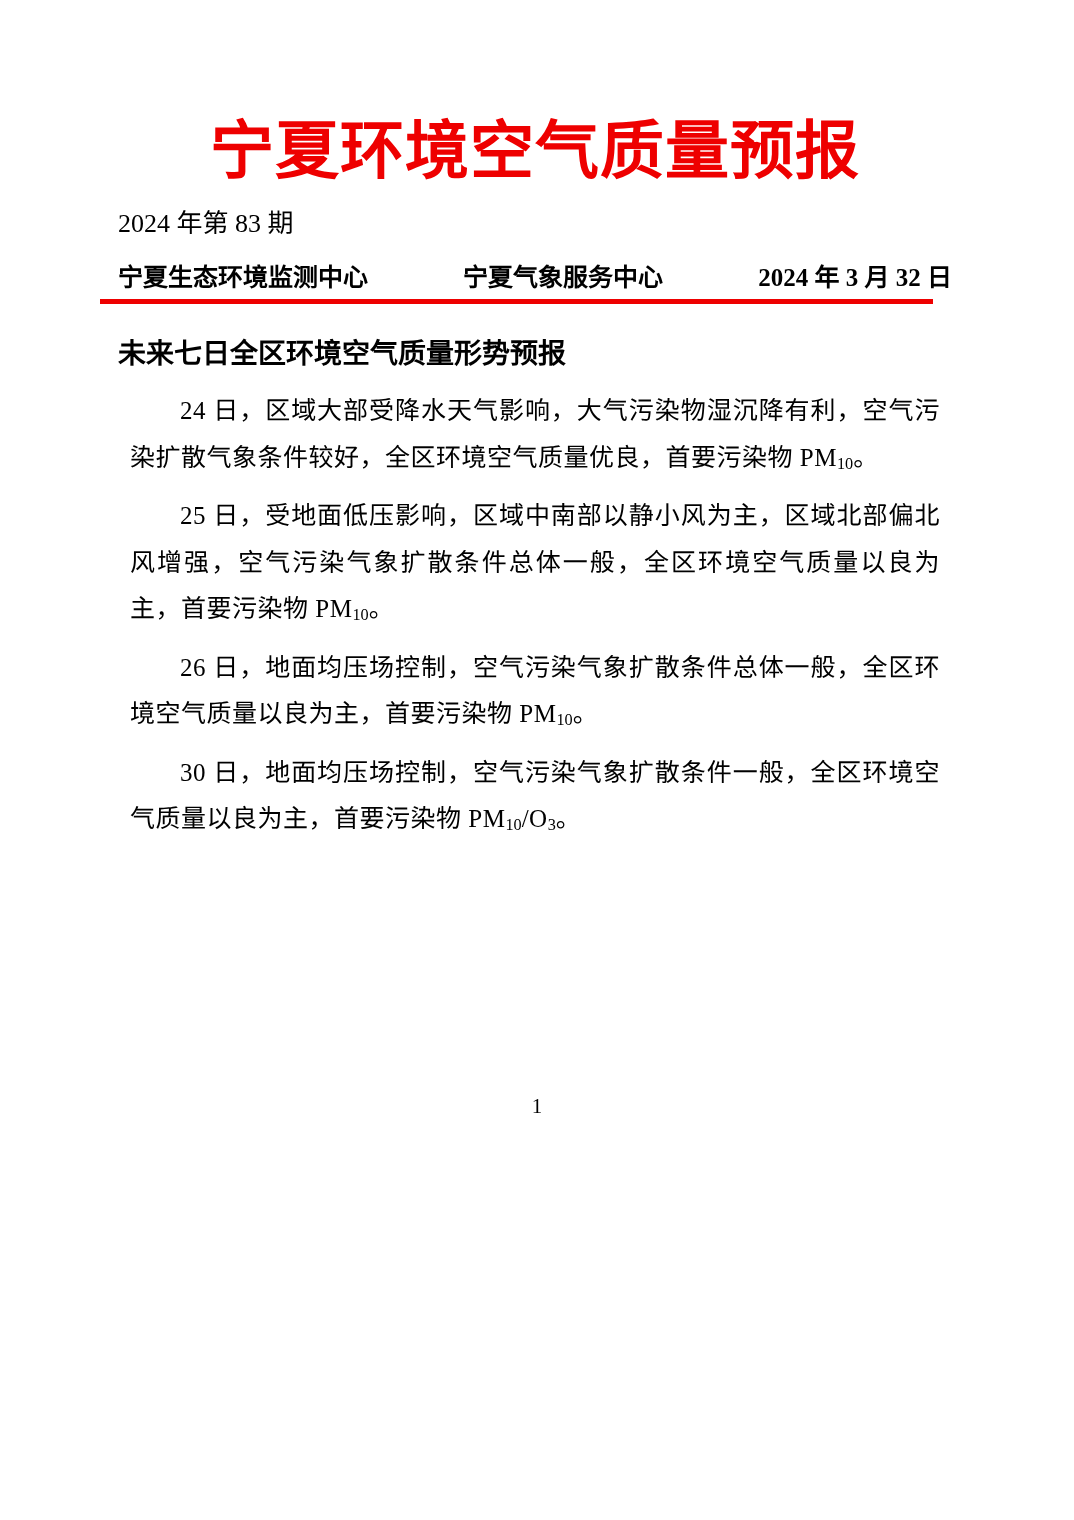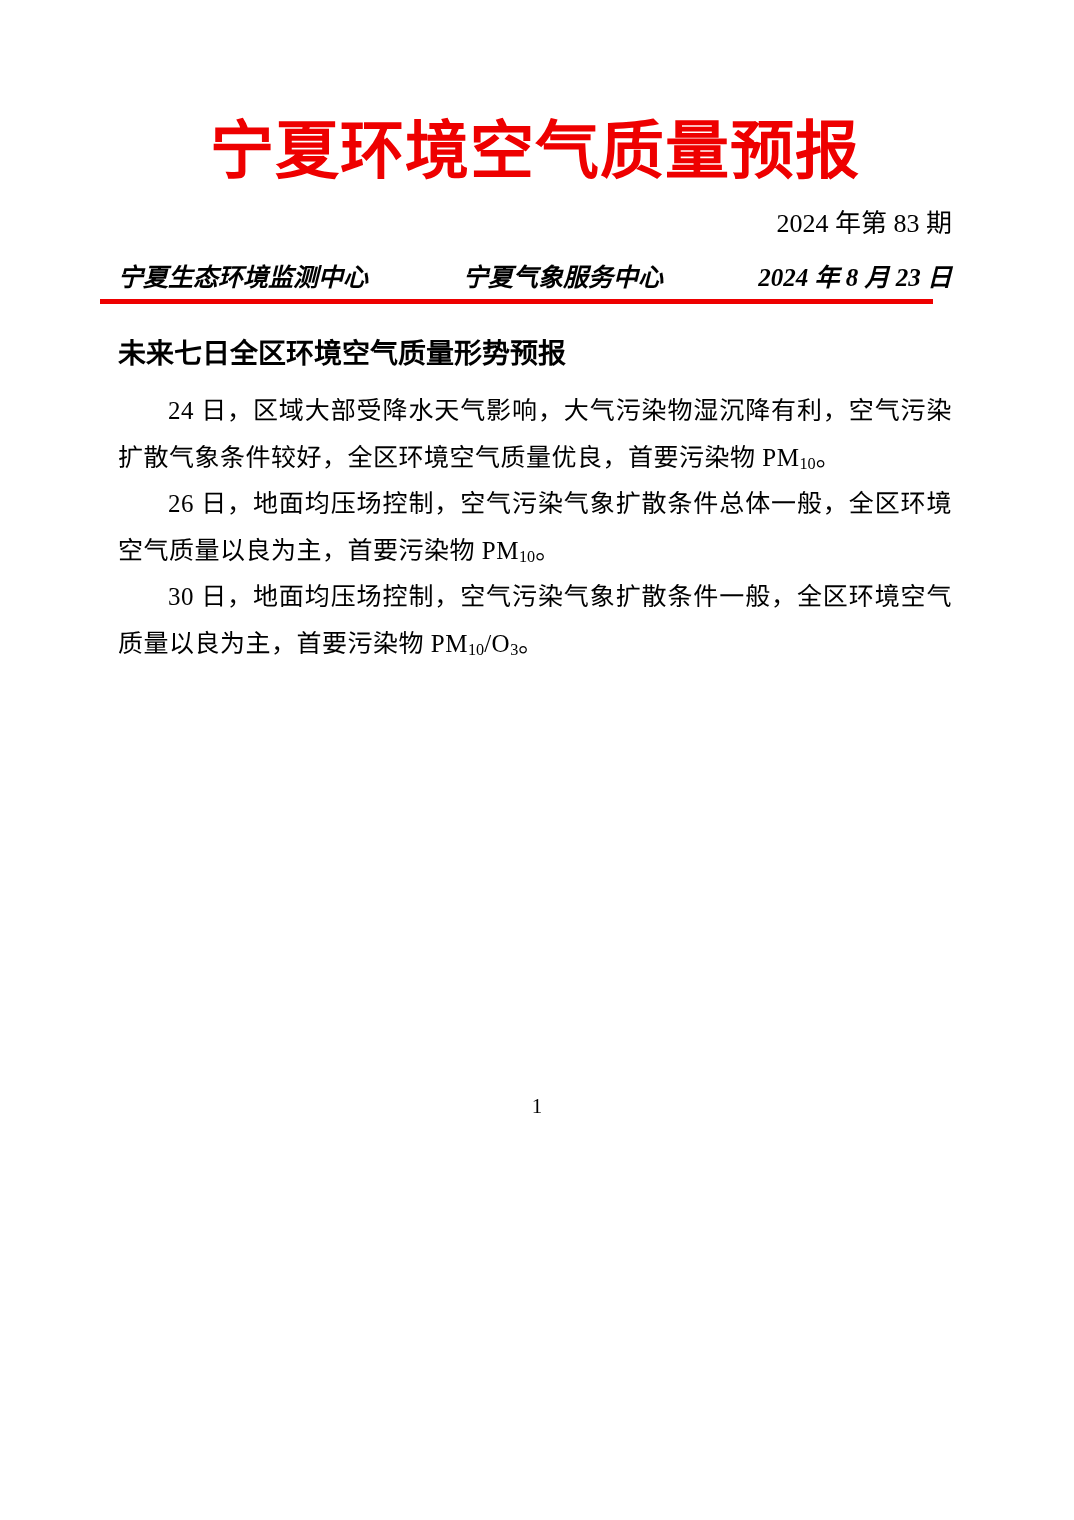--- a/index.html
+++ b/index.html
@@ -29,54 +29,53 @@
     text-align: center;
     color: var(--red);
     font-size: 64px;
     font-weight: bold;
     line-height: 80px;
     letter-spacing: 1px;
     white-space: nowrap;
   }
   .issue-line {
     margin-top: 15px;
-    text-align: right;
+    text-align: left;
     font-size: 26px;
     line-height: 34px;
   }
   .org-row {
     display: flex;
     justify-content: space-between;
     align-items: flex-start;
     margin-top: 22px;
     font-size: 25px;
     font-weight: bold;
     line-height: 30px;
     white-space: nowrap;
-    font-style: italic;
   }
   .red-rule {
     height: 5px;
     background: var(--red);
     width: 833px;
     margin-left: -18px;
     margin-top: 6px;
   }
   .section-heading {
     margin: 30px 0 0 0;
     text-align: left;
     font-size: 28px;
     font-weight: bold;
     line-height: 40px;
   }
   .body-text {
     margin-top: 14px;
   }
   .body-text p {
-    margin: 0;
+    margin: 12px;
     font-size: 25px;
     line-height: 46.5px;
     text-align: justify;
     text-indent: 50px;
     letter-spacing: 0.5px;
   }
   .body-text sub {
     font-size: 0.65em;
     line-height: 0;
     vertical-align: -0.2em;
@@ -97,28 +96,29 @@
 
 <div class="page">
 
   <h1 class="doc-title">宁夏环境空气质量预报</h1>
 
   <div class="issue-line">2024 年第 83 期</div>
 
   <div class="org-row">
     <span>宁夏生态环境监测中心</span>
     <span>宁夏气象服务中心</span>
-    <span>2024 年 8 月 23 日</span>
+    <span>2024 年 3 月 32 日</span>
   </div>
 
   <div class="red-rule"></div>
 
   <h2 class="section-heading">未来七日全区环境空气质量形势预报</h2>
 
   <div class="body-text">
       <p>24 日，区域大部受降水天气影响，大气污染物湿沉降有利，空气污染扩散气象条件较好，全区环境空气质量优良，首要污染物 PM<sub>10</sub>。</p>
+      <p>25 日，受地面低压影响，区域中南部以静小风为主，区域北部偏北风增强，空气污染气象扩散条件总体一般，全区环境空气质量以良为主，首要污染物 PM<sub>10</sub>。</p>
       <p>26 日，地面均压场控制，空气污染气象扩散条件总体一般，全区环境空气质量以良为主，首要污染物 PM<sub>10</sub>。</p>
       <p>30 日，地面均压场控制，空气污染气象扩散条件一般，全区环境空气质量以良为主，首要污染物 PM<sub>10</sub>/O<sub>3</sub>。</p>
     </div>
 
   <div class="page-number">1</div>
 
 </div>
 
 </body></html>

